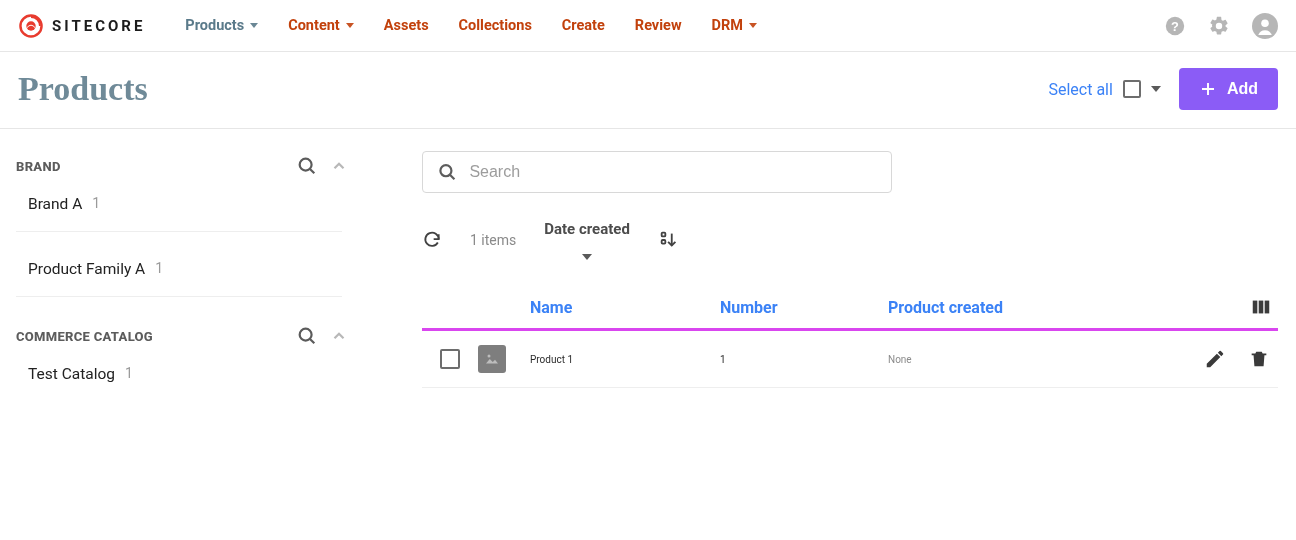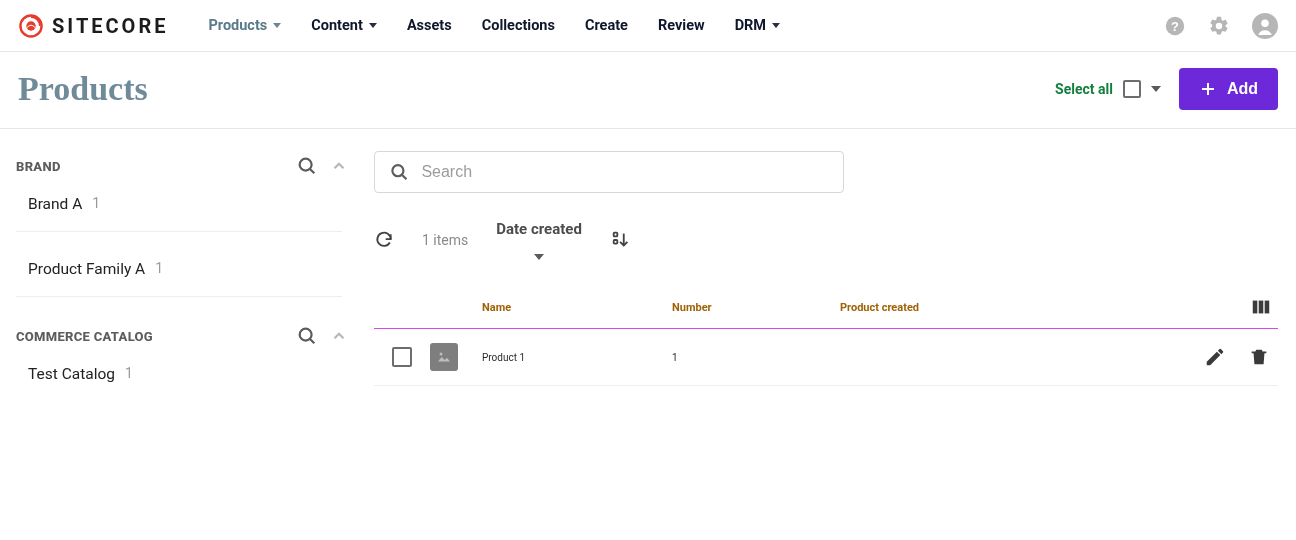--- a/index.html
+++ b/index.html
@@ -2,43 +2,43 @@
 <html><head>
 <meta charset="utf-8">
 <style>
   * { box-sizing: border-box; margin: 0; padding: 0; }
   body { font-family: -apple-system, BlinkMacSystemFont, "Segoe UI", Roboto, Helvetica, Arial, sans-serif; color: #2b2b2b; background: #fff; }
 
   
   .topbar { display: flex; align-items: center; height: 52px; padding: 0 18px; border-bottom: 1px solid #e6e6e6; }
   .logo { display: flex; align-items: center; gap: 8px; margin-right: 40px; }
   .logo-mark { width: 26px; height: 26px; }
-  .logo-text { font-weight: 700; letter-spacing: 3px; font-size: 20px; color: #1c1c1c; }
+  .logo-text { font-weight: 700; letter-spacing: 3px; font-size: 15px; color: #1c1c1c; }
 
   .nav-links { display: flex; align-items: center; gap: 30px; flex: 1; }
-  .nav-link { display: flex; align-items: center; gap: 6px; color: #0f172a; font-weight: 700; font-size: 14.5px; cursor: pointer; }
+  .nav-link { display: flex; align-items: center; gap: 6px; color: #c2410c; font-weight: 700; font-size: 14.5px; cursor: pointer; }
   .nav-link.active { color: #5a7a8a; }
   .nav-caret { width: 0; height: 0; border-left: 4px solid transparent; border-right: 4px solid transparent; border-top: 5px solid currentColor; opacity: .9; }
 
   .top-icons { display: flex; align-items: center; gap: 22px; }
   .icon-btn { color: #b6b6b6; cursor: pointer; display: flex; }
 
   
   .page-header { display: flex; align-items: center; justify-content: space-between; padding: 16px 18px 18px; border-bottom: 1px solid #e6e6e6; }
   .page-title { font-family: Georgia, 'Times New Roman', serif; color: #6f8a98; font-size: 34px; font-weight: 700; }
   .page-actions { display: flex; align-items: center; gap: 18px; }
   .select-all { display: flex; align-items: center; gap: 10px; }
-  .select-all-label { font-weight: 700; font-size: 14px; color: #15803d; }
+  .select-all-label { font-weight: 400; font-size: 16px; color: #3b82f6; }
   .checkbox-outline { width: 18px; height: 18px; border: 2px solid #6d6d6d; border-radius: 2px; display: inline-block; }
   .caret-dark { width: 0; height: 0; border-left: 5px solid transparent; border-right: 5px solid transparent; border-top: 6px solid #5a5a5a; }
-  .add-btn { display: flex; align-items: center; gap: 10px; background: #6d28d9; color: #fff; border: none; border-radius: 4px; padding: 12px 20px; font-size: 16px; font-weight: 700; cursor: pointer; }
+  .add-btn { display: flex; align-items: center; gap: 10px; background: #8b5cf6; color: #fff; border: none; border-radius: 4px; padding: 12px 20px; font-size: 16px; font-weight: 700; cursor: pointer; }
   .add-btn svg { stroke: #fff; }
 
   
-  .layout { display: flex; }
+  .layout { display: flex; gap: 48px; }
 
   
   .sidebar { width: 360px; padding: 26px 12px 24px 16px; }
   .facet { margin-bottom: 28px; }
   .facet-header { display: flex; align-items: center; justify-content: space-between; margin-bottom: 18px; }
   .facet-title { font-size: 13px; font-weight: 800; color: #5c5c5c; letter-spacing: .3px; }
   .facet-header-icons { display: flex; align-items: center; gap: 12px; color: #5b5b5b; }
   .facet-item { display: flex; align-items: flex-start; gap: 10px; padding: 0 0 18px 12px; border-bottom: 1px solid #eee; margin: 0 6px 0 0; }
   .facet-item-label { font-size: 15.5px; color: #222; }
   .facet-item-count { font-size: 14px; color: #9a9a9a; }
@@ -48,21 +48,21 @@
   .search-wrap { display: flex; gap: 12px; border: 1px solid #d8d8d8; border-radius: 4px; padding: 9px 14px; width: 470px; color: #5d5d5d; margin-bottom: 22px; }
   .search-input { border: none; outline: none; font-size: 16px; width: 100%; color: #333; }
   .search-input::placeholder { color: #9c9c9c; }
 
   .toolbar { display: flex; align-items: center; gap: 28px; margin-bottom: 26px; color: #4c4c4c; margin-top: 27px; }
   .count-label { color: #8a8a8a; font-size: 14px; }
   .sort-control { display: flex; align-items: center; gap: 16px; font-weight: 700; font-size: 15px; cursor: pointer; flex-direction: column; }
 
   
   .table { width: 100%; }
-  .thead { display: grid; grid-template-columns: 56px 52px 190px 168px 294px 1fr 56px; align-items: center; padding: 10px 0; border-bottom: 1px solid #d946ef; color: #a16207; font-weight: 700; font-size: 11px; }
+  .thead { display: grid; grid-template-columns: 56px 52px 190px 168px 294px 1fr 56px; align-items: center; padding: 10px 0; border-bottom: 3px solid #d946ef; color: #3b82f6; font-weight: 700; font-size: 16px; }
   .thead .col-columns { justify-self: end; padding-right: 6px; }
   .trow { display: grid; grid-template-columns: 56px 52px 190px 168px 294px 1fr 56px; align-items: center; padding: 14px 0; border-bottom: 1px solid #eee; font-size: 10px; }
   .row-cb { display: flex; justify-content: center; }
   .row-cb .checkbox-outline { width: 20px; height: 20px; }
   .thumb { width: 28px; height: 28px; background: #7e7e7e; border-radius: 3px; display: flex; align-items: center; justify-content: center; color: #fff; }
   .row-actions { display: flex; gap: 22px; justify-content: flex-end; padding-right: 8px; color: #3a3a3a; grid-column: 6 / span 2; }
   .status-none { color: #8c8c8c; }
 
   svg { display: block; }
 </style>
@@ -258,20 +258,21 @@
           </span>
         <span class="thumb">
           <svg width="18" height="18" viewBox="0 0 24 24" fill="#fff">
               <rect x="3" y="3" width="18" height="18" rx="2" fill="none" stroke="#fff" stroke-width="0"></rect>
               <circle cx="8" cy="8" r="2" fill="#bdbdbd"></circle>
               <path d="M4 18 L9 12 L13 16 L16 13 L20 18 Z" fill="#bdbdbd"></path>
             </svg>
         </span>
         <span>Product 1</span>
         <span>1</span>
+        <span class="status-none">None</span>
         <span class="row-actions">
           <span>
             <svg width="22" height="22" viewBox="0 0 24 24" fill="#3a3a3a">
                 <path d="M3 17.25V21h3.75L17.81 9.94l-3.75-3.75L3 17.25zM20.71 7.04a1 1 0 0 0 0-1.41l-2.34-2.34a1 1 0 0 0-1.41 0l-1.83 1.83 3.75 3.75 1.83-1.83z"></path>
               </svg>
           </span>
           <span>
             <svg width="22" height="22" viewBox="0 0 24 24" fill="#3a3a3a">
                 <path d="M6 7h12l-1 13H7L6 7zm3-3h6l1 2H8l1-2zM4 6h16v2H4z"></path>
               </svg>

